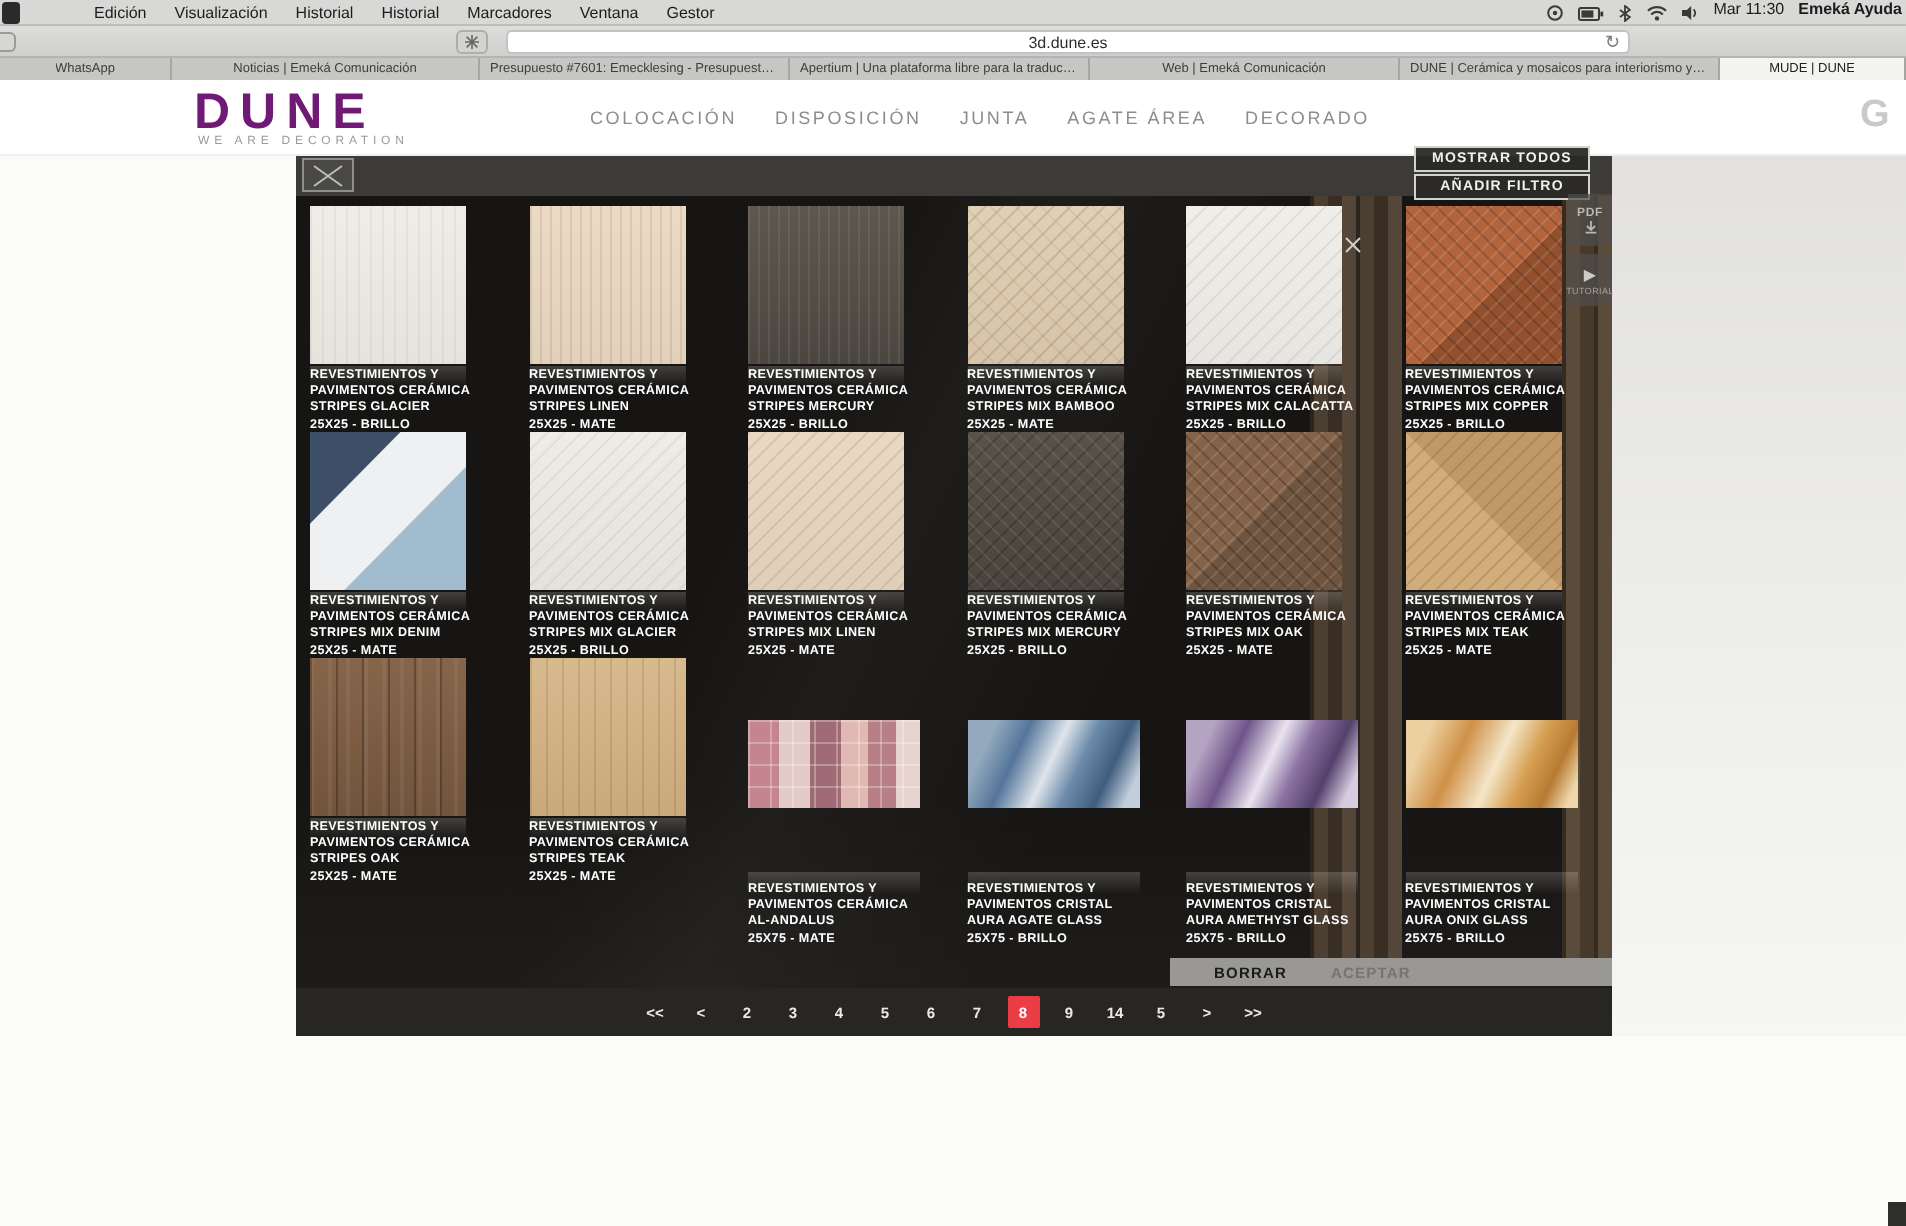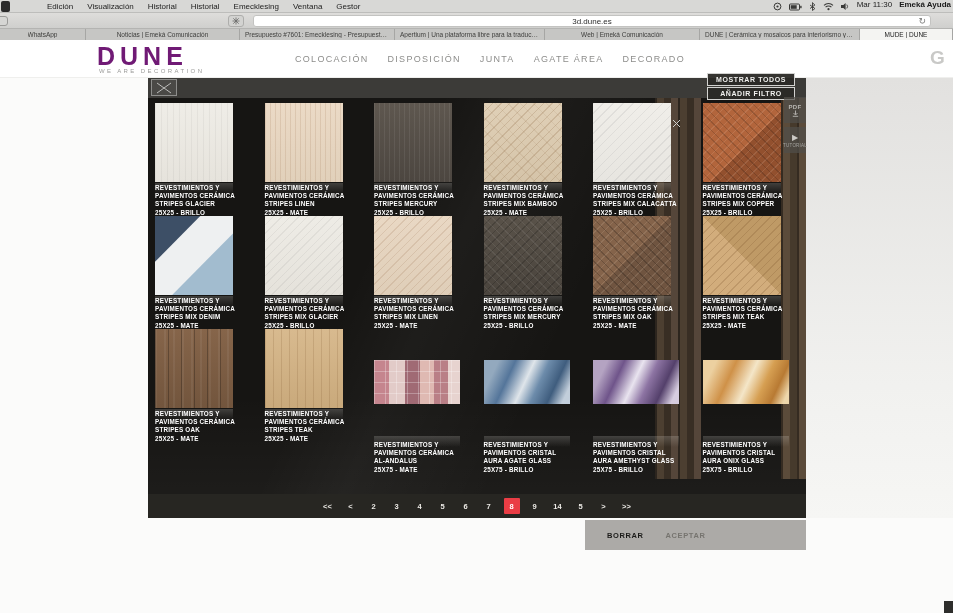--- a/index.html
+++ b/index.html
@@ -20,21 +20,21 @@
   .status .user { font-weight:bold; }
 
   
   .toolbar { position:absolute; left:0; top:13px; width:953px; height:16px;
              background:linear-gradient(180deg,#dedddb,#cfcfcd); border-bottom:1px solid #b4b4b2; }
   .sidebar-btn { position:absolute; left:-8px; top:3px; width:16px; height:10px;
                  border:1px solid #9a9a98; border-radius:3px; background:#d6d6d4; }
   .ext-btn { position:absolute; left:228px; top:2px; width:16px; height:12px; border:1px solid #aeaeac;
              border-radius:3px; background:#d3d3d1; display:flex; align-items:center; justify-content:center;
              color:#5a5a58; font-size:8px; }
-  .urlfield { position:absolute; left:253px; top:2px; width:678px; height:12px; background:#fff;
+  .urlfield { position:absolute; left:253px; top:2px; width:562px; height:12px; background:#fff;
               border:1px solid #c3c3c1; border-radius:3px; display:flex; align-items:center;
               justify-content:center; font-size:8px; color:#2e2e2e; }
   .reload { position:absolute; right:4px; top:0; font-size:9px; color:#7a7a78; line-height:11px; }
 
   
   .tabbar { position:absolute; left:0; top:29px; width:953px; height:11px; background:#c6c6c4;
             display:flex; border-bottom:1px solid #b0b0ae; }
   .tab { height:11px; border-right:1px solid #a6a6a4; font-size:6.5px; color:#3d3d3b;
          display:flex; align-items:center; justify-content:center; padding:0 5px;
          white-space:nowrap; overflow:hidden; text-overflow:ellipsis; background:#c6c6c4; }
@@ -116,22 +116,22 @@
   .sw-mix-oak       { background:repeating-linear-gradient(45deg,rgba(0,0,0,0.20) 0 1px,transparent 1px 6px),repeating-linear-gradient(135deg,rgba(255,235,210,0.12) 0 1px,transparent 1px 6px),linear-gradient(135deg,#84634a 0 50%,#6f5440 50%); }
   .sw-mix-teak      { background:repeating-linear-gradient(135deg,rgba(120,80,40,0.22) 0 1px,transparent 1px 6px),linear-gradient(45deg,#d2ad7c 0 50%,#bf9a66 50%); }
   .sw-oak           { background:repeating-linear-gradient(90deg,rgba(0,0,0,0.25) 0 1px,transparent 1px 13px),repeating-linear-gradient(90deg,rgba(255,255,255,0.06) 0 2px,transparent 2px 9px),linear-gradient(180deg,#86654a,#72553d); }
   .sw-teak          { background:repeating-linear-gradient(90deg,rgba(120,80,40,0.18) 0 1px,transparent 1px 8px),linear-gradient(180deg,#d8ba8f,#c9a97b); }
   .sw-alandalus     { background:repeating-linear-gradient(180deg,rgba(255,255,255,0.28) 0 1px,transparent 1px 11px),repeating-linear-gradient(90deg,rgba(255,255,255,0.28) 0 1px,transparent 1px 11px),linear-gradient(90deg,#c5858e 0 18%,#e2cbc8 18% 36%,#a06a74 36% 54%,#dfb9b2 54% 70%,#b97f86 70% 86%,#e7d3cf 86%); }
   .sw-agate         { background:linear-gradient(115deg,#93a9be 0 14%,#54759a 30%,#dfe5ea 48%,#6d8cab 62%,#3f5d7e 78%,#c2cedb 92%); }
   .sw-amethyst      { background:linear-gradient(115deg,#b4a3c2 0 14%,#6f548a 30%,#e9e4ef 48%,#8d74a3 62%,#54406b 78%,#d6ccdf 92%); }
   .sw-onix          { background:linear-gradient(115deg,#ecd0a0 0 13%,#cf9148 32%,#f4e6c8 52%,#d69f52 68%,#b87a33 82%,#eed7ab 94%); }
 
   
-  .action-bar { position:absolute; left:437px; top:401px; width:221px; height:30px; z-index:4;
-                background:rgba(165,163,159,0.92); display:flex; align-items:center; gap:22px; padding-left:22px;margin-top:41px; }
+  .action-bar { position:absolute; left:437px; top:401px; width:221px; height:14px; z-index:4;
+                background:rgba(165,163,159,0.92); display:flex; align-items:center; gap:22px; padding-left:22px; }
   .borrar { font-size:7.5px; font-weight:bold; letter-spacing:0.6px; color:#1b1b19; cursor:pointer; }
   .aceptar { font-size:7.5px; font-weight:bold; letter-spacing:0.6px; color:#76746f; cursor:pointer; }
 
   .pagination { position:absolute; left:0; top:416px; width:658px; height:24px; background:#272622; z-index:4;
                 display:flex; align-items:center; justify-content:center; gap:7px; }
   .pg { min-width:16px; height:16px; display:flex; align-items:center; justify-content:center;
         font-size:7.5px; font-weight:bold; color:#eceae6; cursor:pointer; }
   .pg.active { background:var(--accent, #ea3d45); color:#fff; border-radius:1px; }
 
   .corner-widget { position:absolute; left:944px; top:601px; width:9px; height:12px; background:#2e2e2c; }
@@ -141,21 +141,21 @@
 
 <div class="screen">
 
   <div class="menubar">
     <div class="apple-block"></div>
     <div class="menu-items" id="menu-items">
         <div class="menu-item">Edición</div>
         <div class="menu-item">Visualización</div>
         <div class="menu-item">Historial</div>
         <div class="menu-item">Historial</div>
-        <div class="menu-item">Emecklesing</div>
+        <div class="menu-item">Marcadores</div>
         <div class="menu-item">Ventana</div>
         <div class="menu-item">Gestor</div>
       </div>
     <div class="status">
       <span class="sicon">
         <svg width="9" height="9" viewBox="0 0 9 9">
             <circle cx="4.5" cy="4.5" r="3.4" fill="none" stroke="#3a3a38" stroke-width="1"></circle>
             <circle cx="4.5" cy="4.5" r="1.1" fill="#3a3a38"></circle>
           </svg>
       </span>

